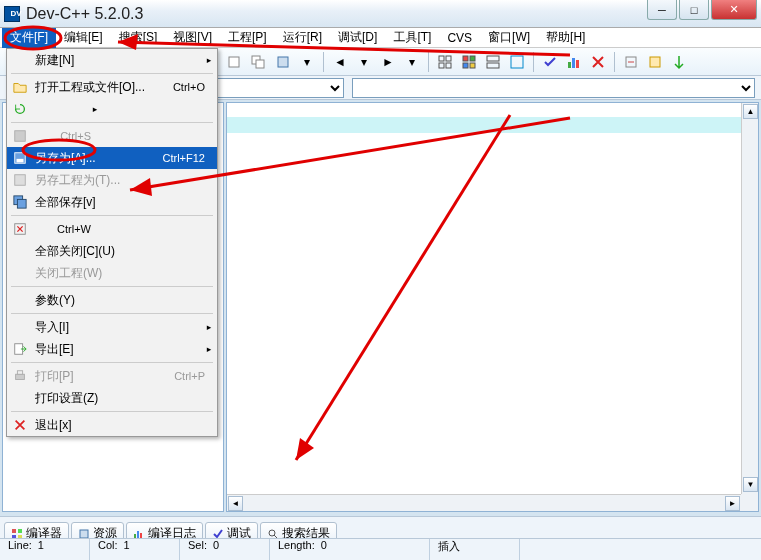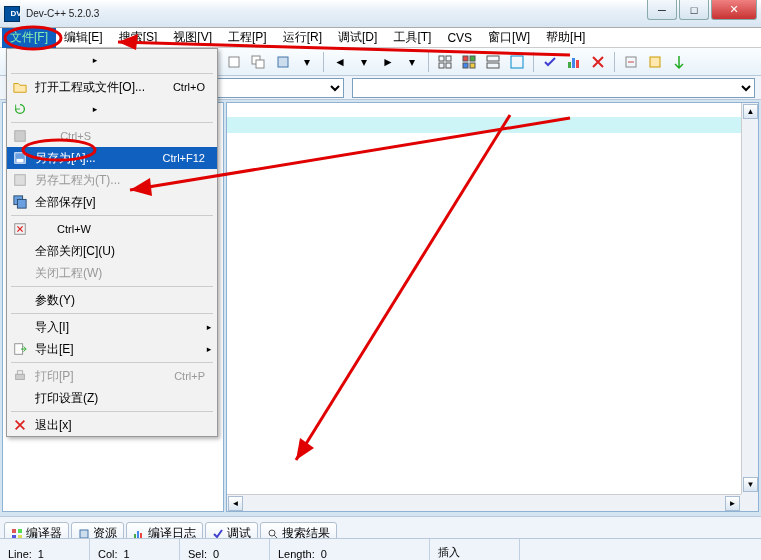--- a/index.html
+++ b/index.html
@@ -1,25 +1,25 @@
 <!DOCTYPE html>
 <html><head>
 <meta charset="utf-8">
 <style>
   * { box-sizing: border-box; margin: 0; padding: 0; font-family: "Microsoft YaHei", "SimSun", Arial, sans-serif; }
   body { background: #d4e4f0; width: 761px; height: 560px; overflow: hidden; position: relative; }
   .titlebar { height: 28px; background: linear-gradient(#fff,#e8f0f8 40%,#d8e6f2); display: flex; align-items: center; padding: 0 4px; border-bottom: 1px solid #aaa; position: relative; }
   .titlebar .icon { width: 16px; height: 16px; background: #0050a0; border: 1px solid #003060; margin-right: 6px; display:flex; align-items:center; justify-content:center; color:#fff; font-size:8px; font-weight:bold;padding-left:8px; }
-  .titlebar .title { font-size: 10px; color: #222; }
+  .titlebar .title { font-size: 16px; color: #222; }
   .winbtns { position: absolute; right: 4px; top: 0; display: flex; gap: 2px; }
   .winbtn { width: 30px; height: 20px; background: linear-gradient(#f4f8fc,#d6e4f0); border: 1px solid #8aa; border-top: none; border-radius: 0 0 3px 3px; display:flex; align-items:center; justify-content:center; font-size:11px; }
   .winbtn.close { background: linear-gradient(#f08080,#c83232); color:#fff; width:46px; }
   .menubar { height: 20px; background: #fff; display: flex; align-items: center; font-size: 12px; padding: 0 2px; border-bottom:1px solid #ccc; }
   .menuitem { padding: 2px 8px; cursor: default; }
-  .menuitem.active { background: #1060c0; color: #86efac; }
+  .menuitem.active { background: #1060c0; color: #ffffff; }
   .toolbar { height: 28px; background: linear-gradient(#fafdff,#e8f2fa); border-bottom: 1px solid #b8c8d8; display: flex; align-items: center; padding: 0 4px; gap: 2px; }
   .tbtn { width: 22px; height: 22px; border: 1px solid transparent; display:flex; align-items:center; justify-content:center; font-size:12px; }
   .tbtn svg { width:16px; height:16px; }
   .tsep { width:1px; height:20px; background:#b0c0d0; margin: 0 3px; }
   .combo-row { height: 24px; background: #eef4fa; display: flex; align-items: center; padding: 2px 6px; gap: 8px; border-bottom:1px solid #b8c8d8;}
   .combo { height: 20px; border: 1px solid #7a9ebd; background: #fff; font-size:12px; padding: 0 2px; }
   .combo.c1 { width: 60px; } .combo.c2 { width: 270px; } .combo.c3 { flex:1; }
   .workspace { position: absolute; top: 100px; left: 0; right: 0; bottom: 46px; display: flex; }
   .side { width: 222px; background: #fff; border: 1px solid #8fb2d4; margin: 2px; }
   .main { flex: 1; background: #fff; border: 1px solid #8fb2d4; margin: 2px 2px 2px 0; position: relative; overflow: hidden;}
@@ -34,21 +34,21 @@
   .dd-row.disabled { color: #999; }
   .dd-row.highlight { background: #1060c0; color: #fff; }
   .dd-icon { width: 18px; height: 16px; display:flex; align-items:center; justify-content:center; margin-right: 6px; }
   .dd-label { flex: 1; }
   .dd-short { width: 56px; text-align: right; font-size: 11px; color: inherit; }
   .dd-arrow { width: 8px; text-align: center; font-size: 9px; }
   .bottom-tabs { position: absolute; bottom: 22px; left: 0; right: 0; height: 22px; background: #eef4fa; display: flex; align-items: center; font-size: 12px; border-top: 1px solid #b8c8d8; padding: 0 4px; gap: 2px; }
   .btab { display: flex; align-items: center; gap: 3px; padding: 2px 6px; border: 1px solid #b0c0d0; background: linear-gradient(#fff,#e8f0f8); border-radius: 3px 3px 0 0; margin-top: 12px; }
   .btab svg, .btab .bi { width:12px; height:12px; }
   .statusbar { position: absolute; bottom: 0; left: 0; right: 0; height: 22px; background: #eef4fa; display: flex; align-items: center; font-size: 11px; border-top: 1px solid #b8c8d8; }
-  .stat { padding: 0 8px; border-right: 1px solid #c0d0e0; height: 100%; display: flex; align-items: flex-end; gap: 6px;}
+  .stat { padding: 0 8px; border-right: 1px solid #c0d0e0; height: 100%; display: flex; align-items: flex-start; gap: 6px;}
   .annot { position: absolute; z-index: 20; pointer-events: none; }
   .arrow-line { stroke: #e00000; stroke-width: 3; fill: none; }
   .arrow-head { fill: #e00000; }
 </style>
 </head>
 <body>
 
 <div class="titlebar">
   <div class="icon">DV</div>
   <div class="title">Dev-C++ 5.2.0.3</div>
@@ -182,20 +182,21 @@
       <div class="sb-btn" style="float:left">◄</div>
       <div class="sb-btn" style="float:right">►</div>
     </div>
     <div class="corner"></div>
   </div>
 </div>
 
 <div class="dropdown">
   <div class="dd-row">
     <div class="dd-icon"></div>
+      <div class="dd-label">新建[N]</div>
       <div class="dd-short"></div>
       <div class="dd-arrow">▸</div>
   </div>
   <div class="dd-row sep"></div>
   <div class="dd-row">
     <div class="dd-icon">
         <svg width="14" height="14" viewBox="0 0 16 16">
           <path d="M1 4 h5 l2 2 h7 v8 h-14 z" fill="#ffe9b0" stroke="#c90"></path>
         </svg>
       </div>

